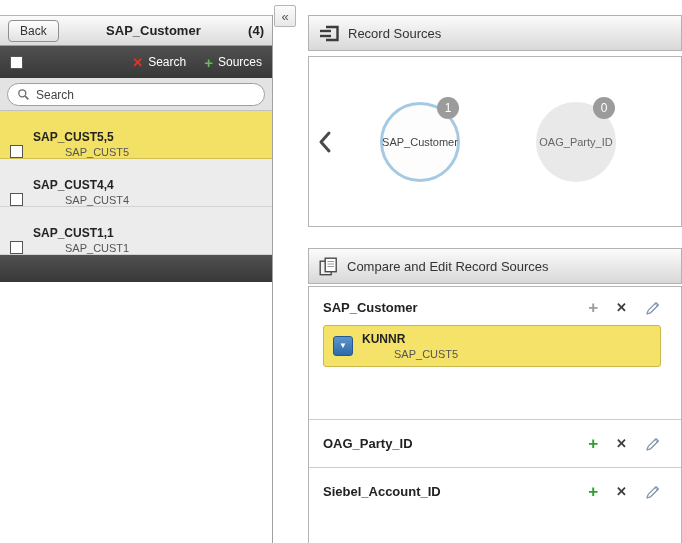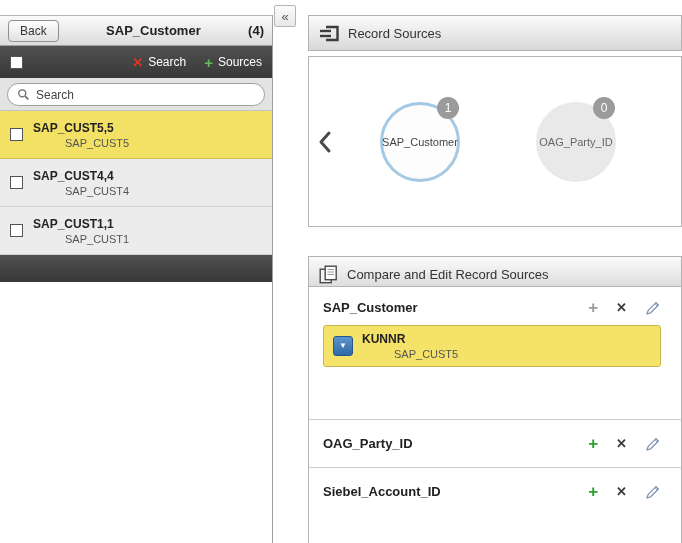--- a/index.html
+++ b/index.html
@@ -24,38 +24,38 @@
   .tb-action { display:flex; align-items:center; gap:5px; margin-left:18px; cursor:pointer; }
   .x-red { color:#d8372a; font-weight:bold; font-size:13px; line-height:1; }
   .plus-green { color:#63bd58; font-weight:bold; font-size:15px; line-height:1; }
 
   .lp-search { height:33px; flex:0 0 auto; background:#e3e3e3; border-bottom:1px solid #c2c2c2; padding:5px 7px; }
   .search-box { height:23px; background:#fff; border:1px solid #9f9f9f; border-radius:12px;
                 display:flex; align-items:center; padding:0 9px; gap:6px; }
   .search-input { border:none; outline:none; flex:1; font-size:12px; color:#444; background:transparent; }
   .search-input::placeholder { color:#444; opacity:1; }
 
-  .lp-row { height:48px; display:flex; align-items:center; gap:10px; padding:0 10px;
+  .lp-row { height:48px; display:flex; align-items:flex-end; gap:10px; padding:0 10px;
             background:#ececec; border-bottom:1px solid #d2d2d2; cursor:pointer; }
   .lp-row.selected { background:#f2e164; border-bottom-color:#cfc051; }
   .row-text .t { font-weight:bold; font-size:12px; color:#222; }
   .row-text .s { font-size:11px; color:#555; margin-top:2px;margin-left:32px; }
 
   .lp-footer { height:27px; flex:0 0 auto; background:linear-gradient(#505050,#383838); }
 
   .collapse-btn { position:absolute; left:274px; top:5px; width:22px; height:22px; border:1px solid #b5b5b5;
                   background:linear-gradient(#fcfcfc,#e8e8e8); border-radius:2px; color:#555;
                   display:flex; align-items:center; justify-content:center; font-size:13px; cursor:pointer; }
 
   
   .panel-header { position:absolute; left:308px; right:0; height:25px;
                   background:linear-gradient(#fbfbfb,#d8d8d8); border:1px solid #b2b2b2;
                   display:flex; align-items:center; gap:9px; padding:17px 10px; font-size:13px; color:#333; }
   #rs-header { top:15px; }
-  #ce-header { top:256px; }
+  #ce-header { top:248px; }
 
   .rs-panel { position:absolute; left:308px; right:0; top:56px; height:171px; background:#fff;
               border:1px solid #b5b5b5; display:flex; align-items:center; }
   .carousel-prev { margin-left:9px; cursor:pointer; display:flex; }
   .source-circle { position:relative; width:80px; height:80px; border-radius:50%;
                    display:flex; align-items:center; justify-content:center;
                    font-size:11px; cursor:pointer; white-space:nowrap; }
   .source-circle.active { background:#fdfdfd; border:3px solid #a5c9e3; color:#444; }
   .source-circle.inactive { background:#e9e9e9; border:3px solid #e9e9e9; color:#666; }
   .sc1 { margin-left:48px; }

